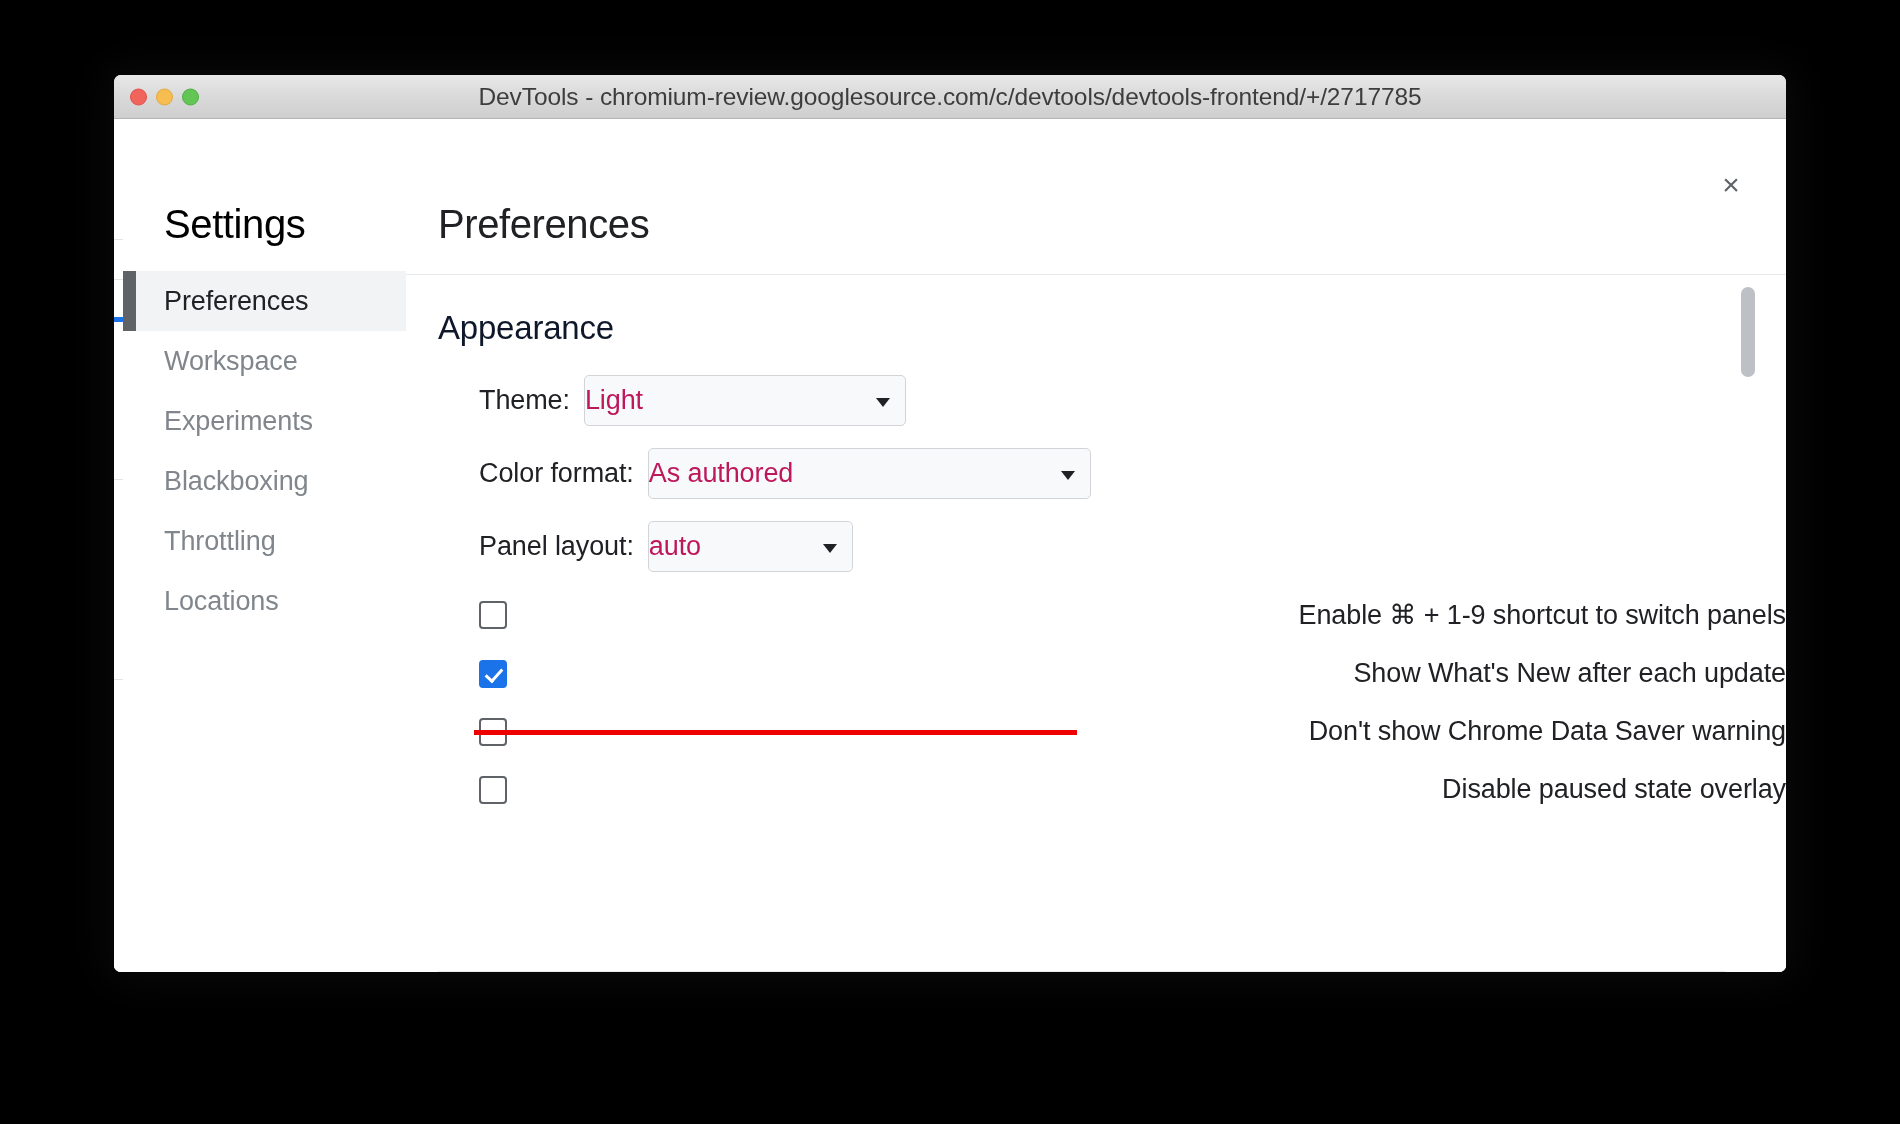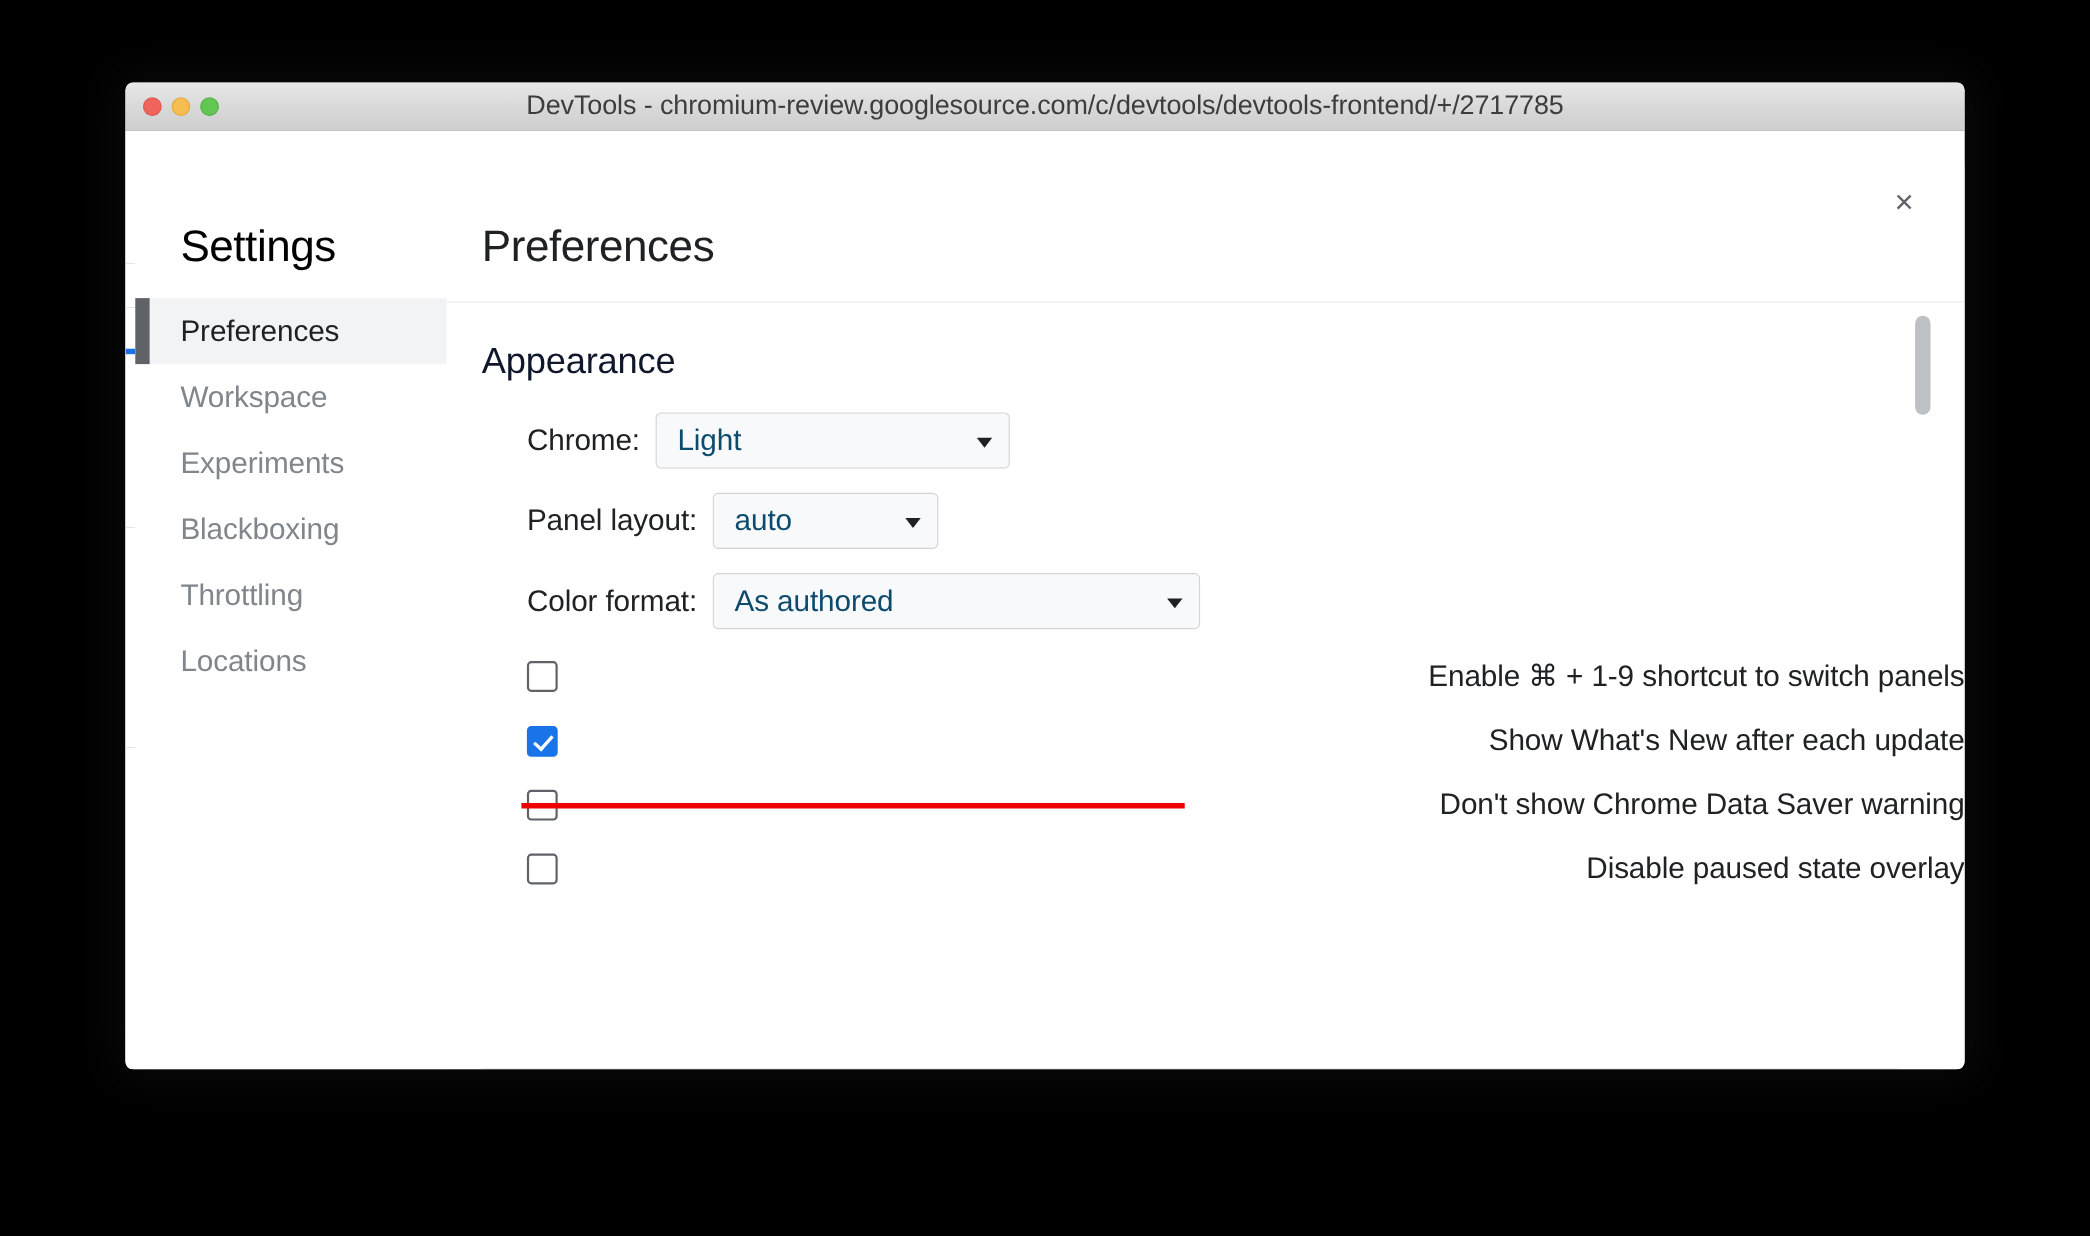--- a/index.html
+++ b/index.html
@@ -237,23 +237,23 @@
   }
 
   .select-box {
     position: relative;
     height: 51px;
     background: #f8f9fa;
     border: 1px solid #d2d4d7;
     border-radius: 5px;
     display: flex;
     align-items: center;
-    padding: 0 46px 0 19px;
+    padding: 0 46px 0 0;
     font-size: 27px;
-    color: #0c4a6e;
+    color: #be185d;
     cursor: pointer;
     letter-spacing: -0.1px;
     white-space: nowrap;
   }
   .select-box .caret {
     position: absolute;
     right: 15px;
     top: 50%;
     margin-top: -3px;
     width: 0;
@@ -406,43 +406,43 @@
           </div>
 
           <div class="content">
             <div class="content-title">Preferences</div>
 
             <div class="content-scroll-wrap">
 
               <div class="section-heading">Appearance</div>
 
               <div class="field-row">
-                <span class="field-label">Chrome:</span>
+                <span class="field-label">Theme:</span>
                 <div class="select-box select-theme">
                   <span>Light</span>
+                  <span class="caret"></span>
+                </div>
+              </div>
+
+              <div class="field-row">
+                <span class="field-label">Color format:</span>
+                <div class="select-box select-color">
+                  <span>As authored</span>
                   <span class="caret"></span>
                 </div>
               </div>
 
               <div class="field-row">
                 <span class="field-label">Panel layout:</span>
                 <div class="select-box select-layout">
                   <span>auto</span>
                   <span class="caret"></span>
                 </div>
               </div>
 
-              <div class="field-row">
-                <span class="field-label">Color format:</span>
-                <div class="select-box select-color">
-                  <span>As authored</span>
-                  <span class="caret"></span>
-                </div>
-              </div>
-
               <div class="checkbox-row">
                 <span class="cb"></span>
                 <span class="cb-label">Enable ⌘ + 1-9 shortcut to switch panels</span>
               </div>
 
               <div class="checkbox-row">
                 <span class="cb checked"></span>
                 <span class="cb-label">Show What's New after each update</span>
               </div>
 

